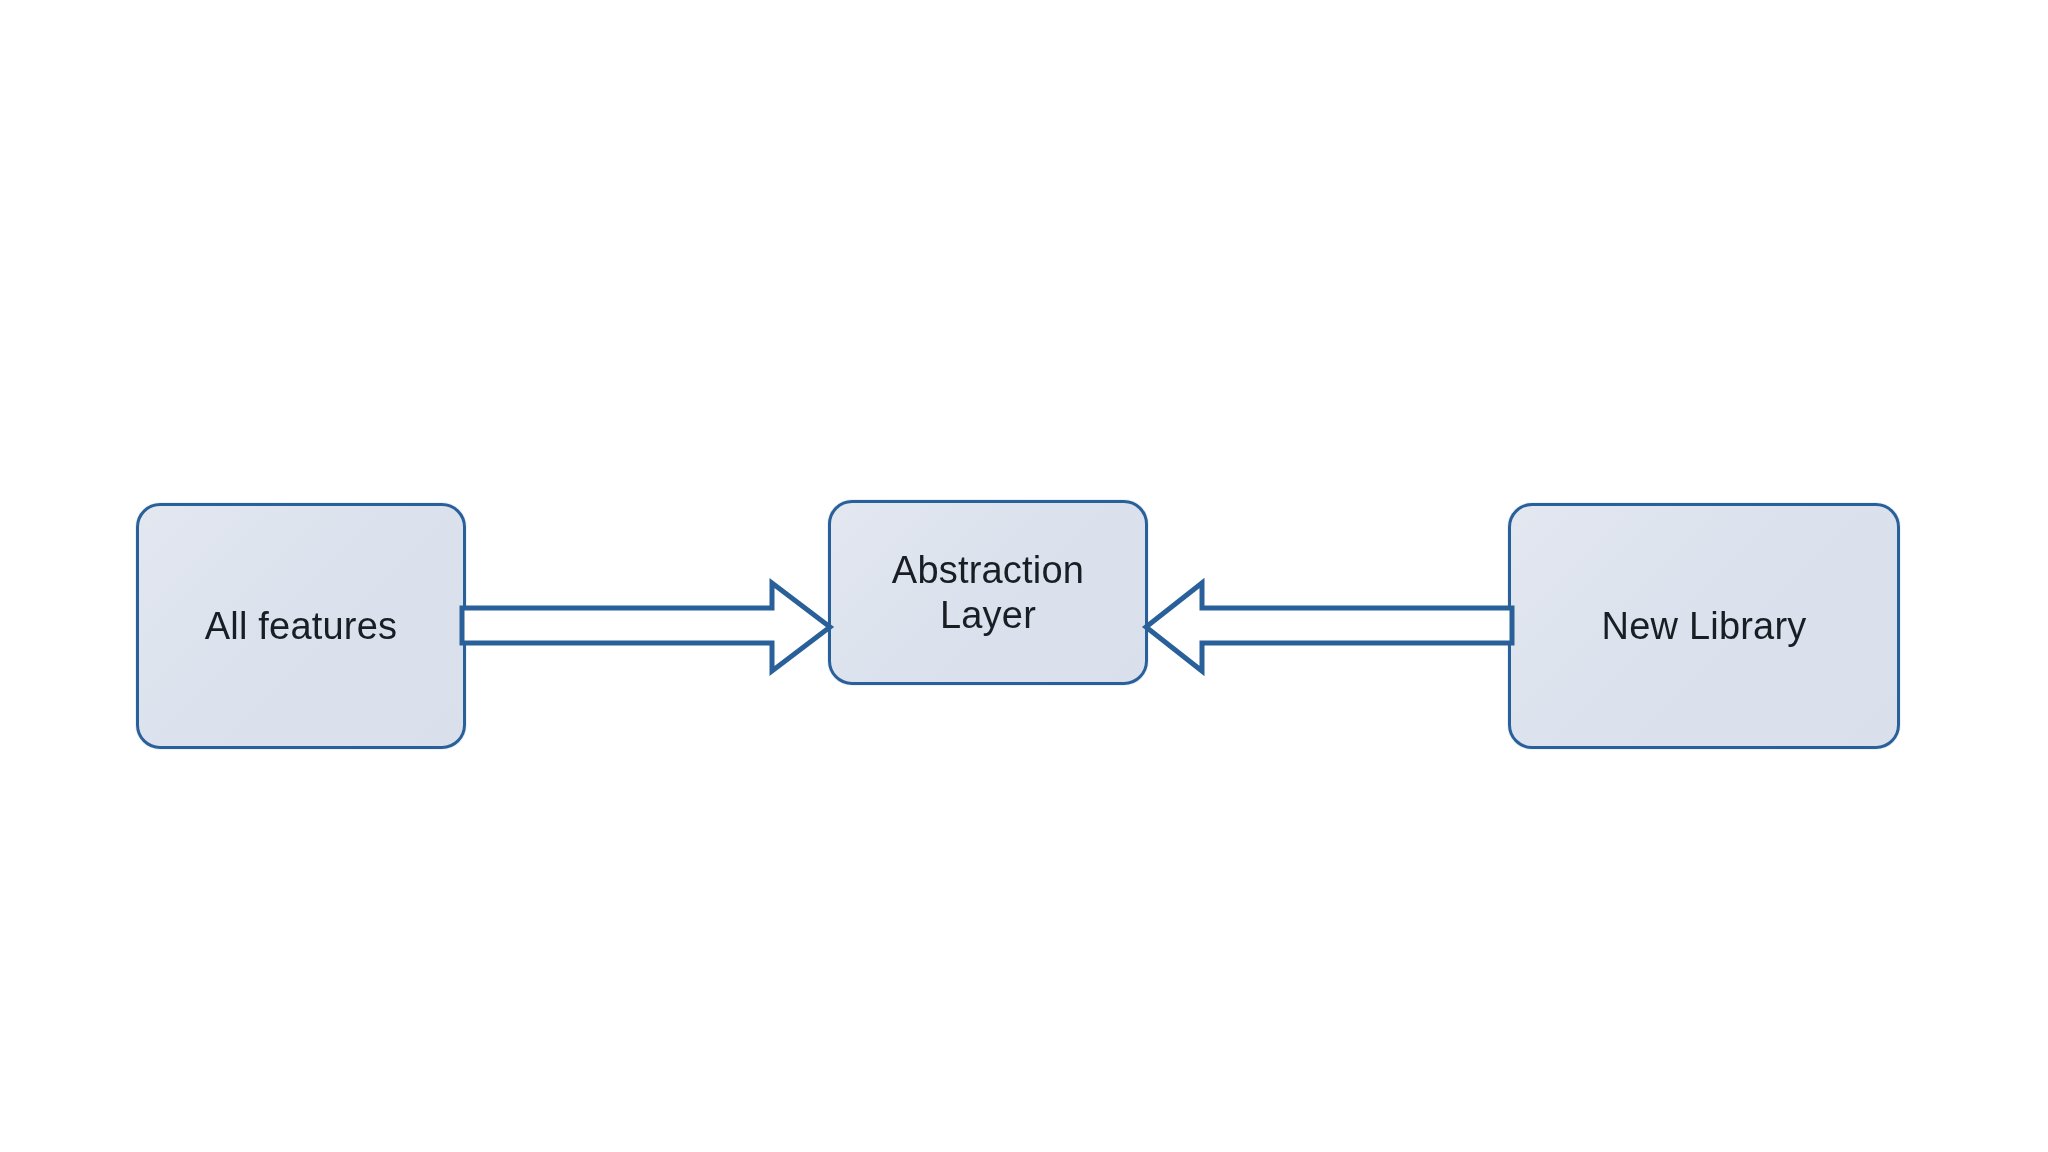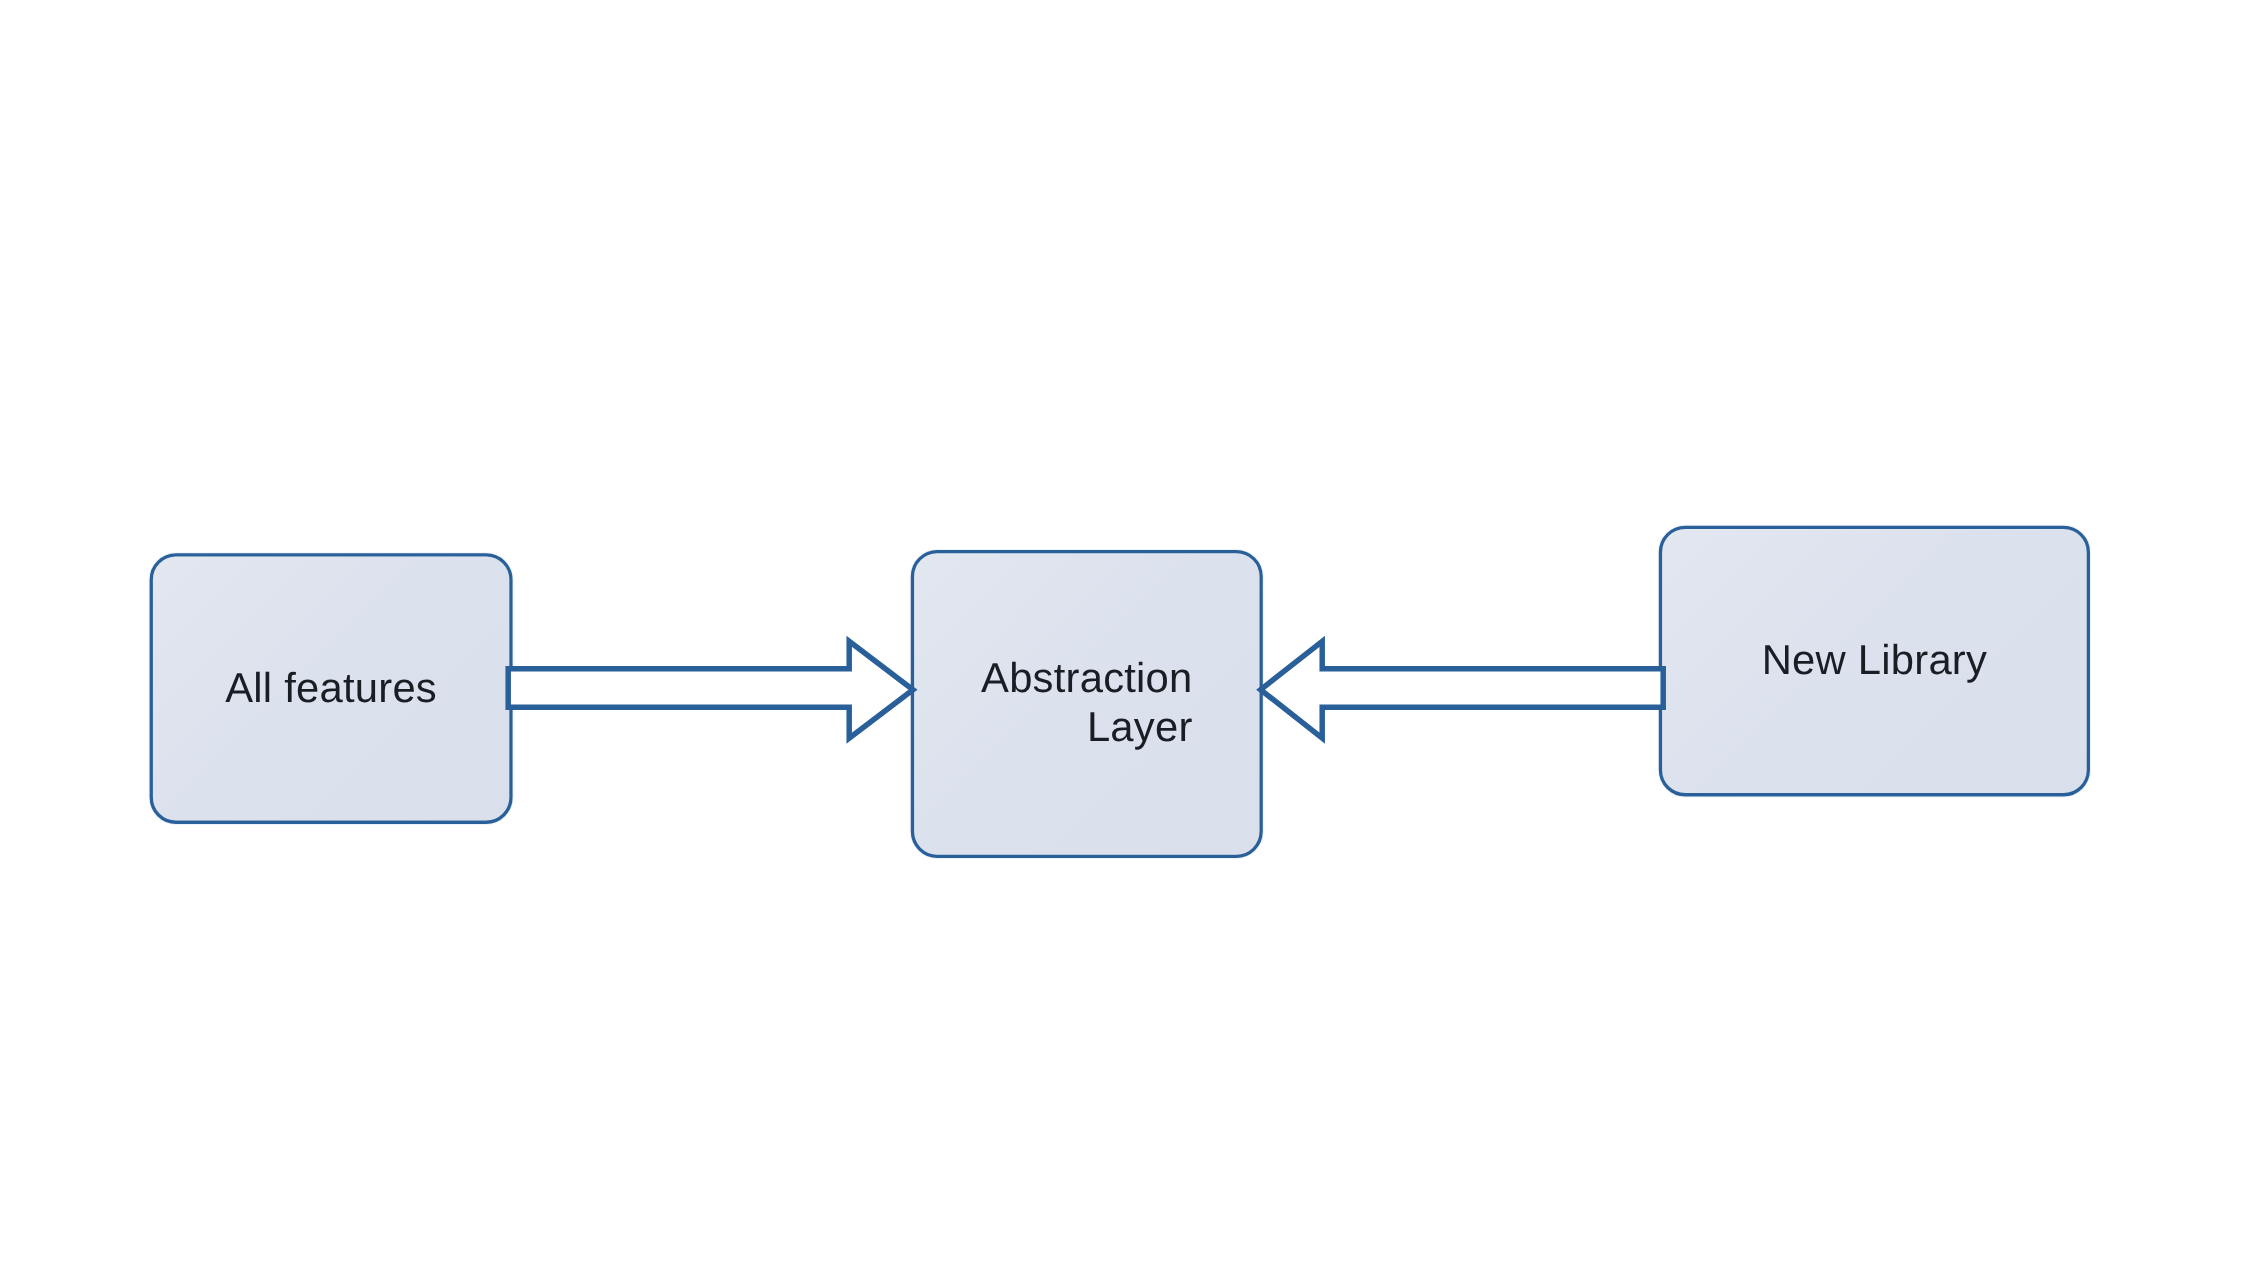--- a/index.html
+++ b/index.html
@@ -52,27 +52,26 @@
     top: 503px;
     width: 330px;
     height: 246px;
     align-items: center;
   }
 
   #node-abstraction-layer {
     left: 828px;
     top: 500px;
     width: 320px;
-    height: 280px;
-    text-align: right;
+    height: 185px;
   }
 
   #node-new-library {
     left: 1508px;
-    top: 478px;
+    top: 503px;
     width: 392px;
     height: 246px;
   }
 
   
   .arrow-svg {
     position: absolute;
     overflow: visible;
   }
 

